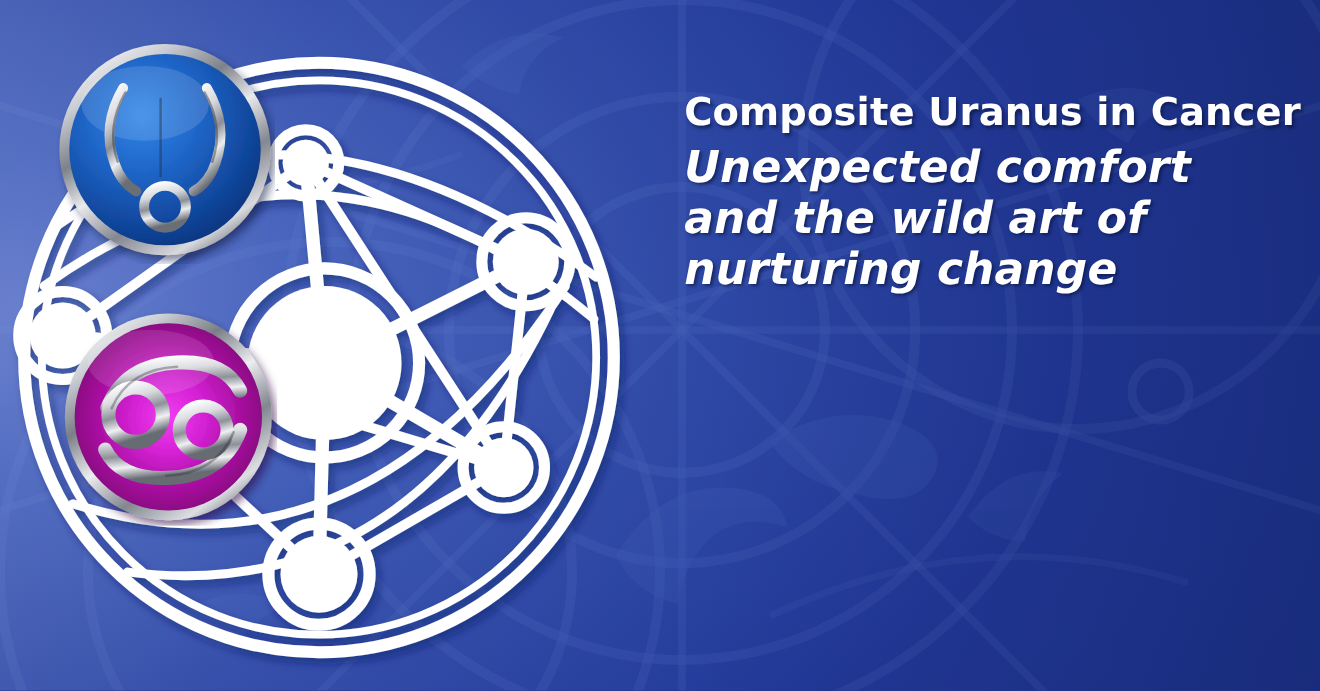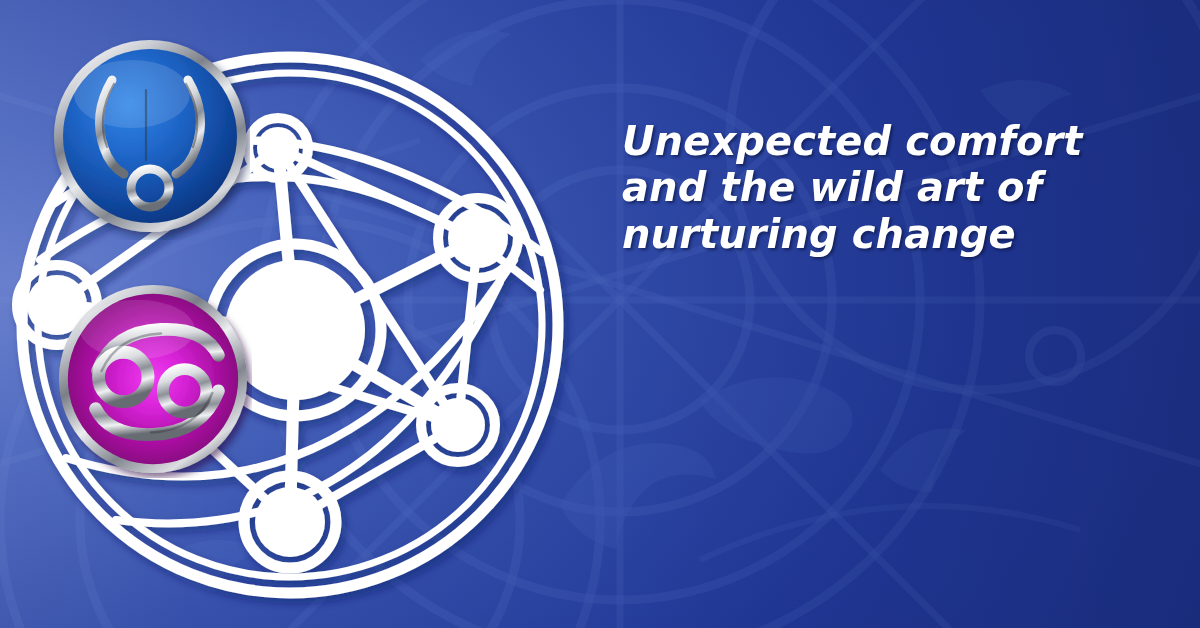--- a/index.html
+++ b/index.html
@@ -33,21 +33,21 @@
 
   
   .txt-block{position:absolute;left:622px;top:84px;width:560px;}
   .title{
     font-size:35px;font-weight:bold;color:#ffffff;
     letter-spacing:.1px;line-height:1.12;
     text-shadow:2px 2px 3px rgba(5,12,50,.55);
     white-space:nowrap;
   }
   .subtitle{
-    margin-top:34px;
+    margin-top:6px;
     font-size:40px;font-style:italic;font-weight:bold;color:#ffffff;
     line-height:1.16;letter-spacing:.1px;
     text-shadow:2px 2px 3px rgba(5,12,50,.55);
     width:545px;
   }
   .site{
     position:absolute;right:48px;bottom:38px;
     font-family:"DejaVu Serif","Liberation Serif",serif;
     font-size:38px;font-weight:bold;color:#ffffff;
     letter-spacing:-.3px;
@@ -273,17 +273,18 @@
 
         <g fill="none" stroke="#2b2f36" stroke-opacity="0.35" stroke-width="2.4" stroke-linecap="round">
           <path d="M48 92 q16 -36 60 -38"></path>
           <path d="M160 114 q-16 38 -62 40"></path>
         </g>
       </g>
     </svg>
   </div>
 
   <div class="txt-block">
+    <div class="title">Composite Uranus in Cancer</div>
     <div class="subtitle">Unexpected comfort and the wild art of nurturing change</div>
   </div>
 
 
 </div>
 
 </body></html>

